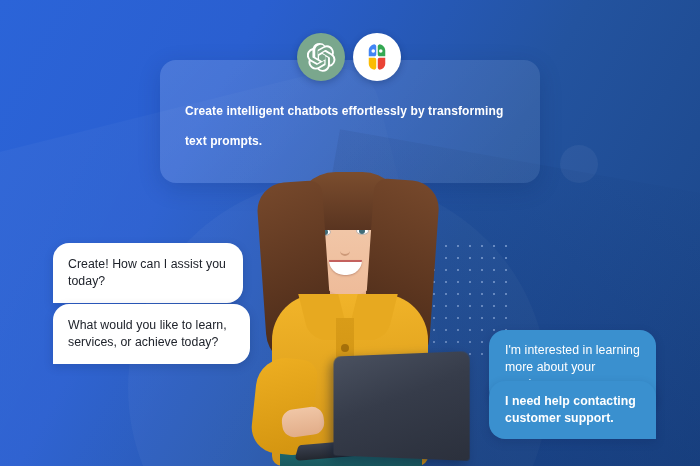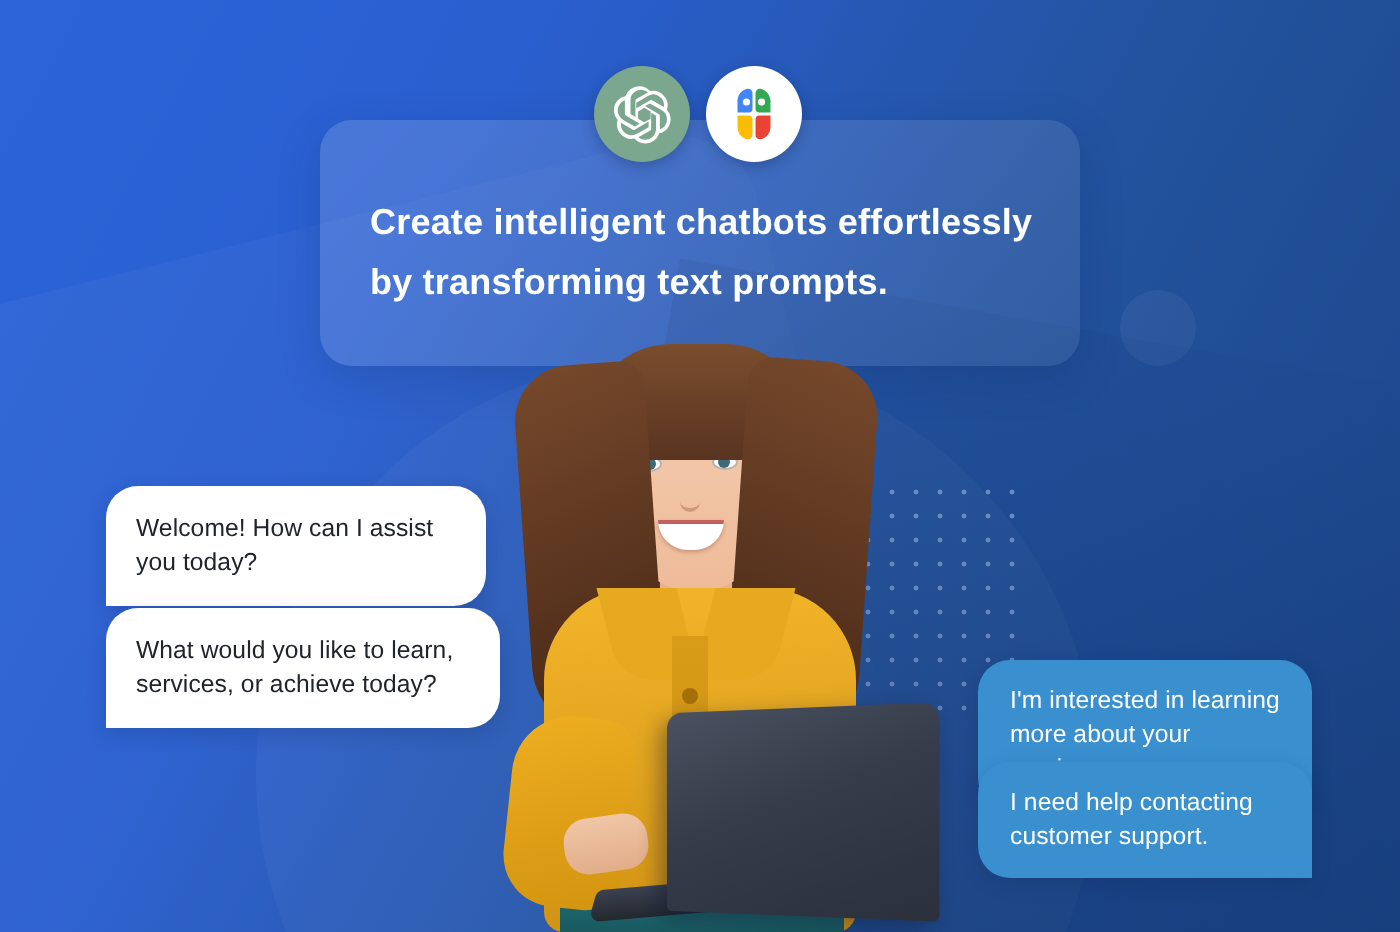--- a/index.html
+++ b/index.html
@@ -104,21 +104,21 @@
     background: linear-gradient(135deg, rgba(255,255,255,0.15), rgba(255,255,255,0.07));
     box-shadow: 0 6px 22px rgba(12,34,84,0.18);
     z-index: 4;
   }
   .hero-text {
     position: absolute;
     left: 25px;
     top: 36px;
     width: 335px;
     color: #ffffff;
-    font-size: 18px;
+    font-size: 12px;
     line-height: 30px;
     font-weight: 600;
     letter-spacing: 0.1px;
   }
 
   
   .person {
     position: absolute;
     left: 238px;
     top: 168px;
@@ -265,21 +265,21 @@
   .bubble-right {
     background: #3a90cf;
     color: #ffffff;
     padding: 12px 15px 12px 16px;
     border-radius: 16px 16px 0 16px;
     font-weight: 500;
   }
   #bubble-welcome  { left: 53px;  top: 243px; width: 190px; }
   #bubble-learn    { left: 53px;  top: 304px; width: 197px; }
   #bubble-services { left: 489px; top: 330px; width: 167px; }
-  #bubble-support  { left: 489px; top: 381px; width: 167px; }
+  #bubble-support  { left: 489px; top: 381px; width: 167px; font-weight: bold; }
 </style>
 </head>
 <body>
 
 <div id="stage">
 
   <div class="bg-diag"></div>
   <div class="bg-circle-big"></div>
   <div class="bg-circle-small"></div>
   <div class="dot-grid"></div>
@@ -334,21 +334,21 @@
     <div class="p-arm-l"></div>
     <div class="p-arm-r"></div>
     <div class="laptop">
       <div class="laptop-base"></div>
       <div class="laptop-lid"></div>
     </div>
     <div class="p-hand-l"></div>
     <div class="p-hand-r"></div>
   </div>
 
-  <div id="bubble-welcome" class="bubble bubble-left">Welcome! How can I assist you today?</div>
+  <div id="bubble-welcome" class="bubble bubble-left">Create! How can I assist you today?</div>
 
   <div id="bubble-learn" class="bubble bubble-left">What would you like to learn, services, or achieve today?</div>
 
   <div id="bubble-services" class="bubble bubble-right">I'm interested in learning more about your services.</div>
 
   <div id="bubble-support" class="bubble bubble-right">I need help contacting customer support.</div>
 
 </div>
 
 </body></html>

